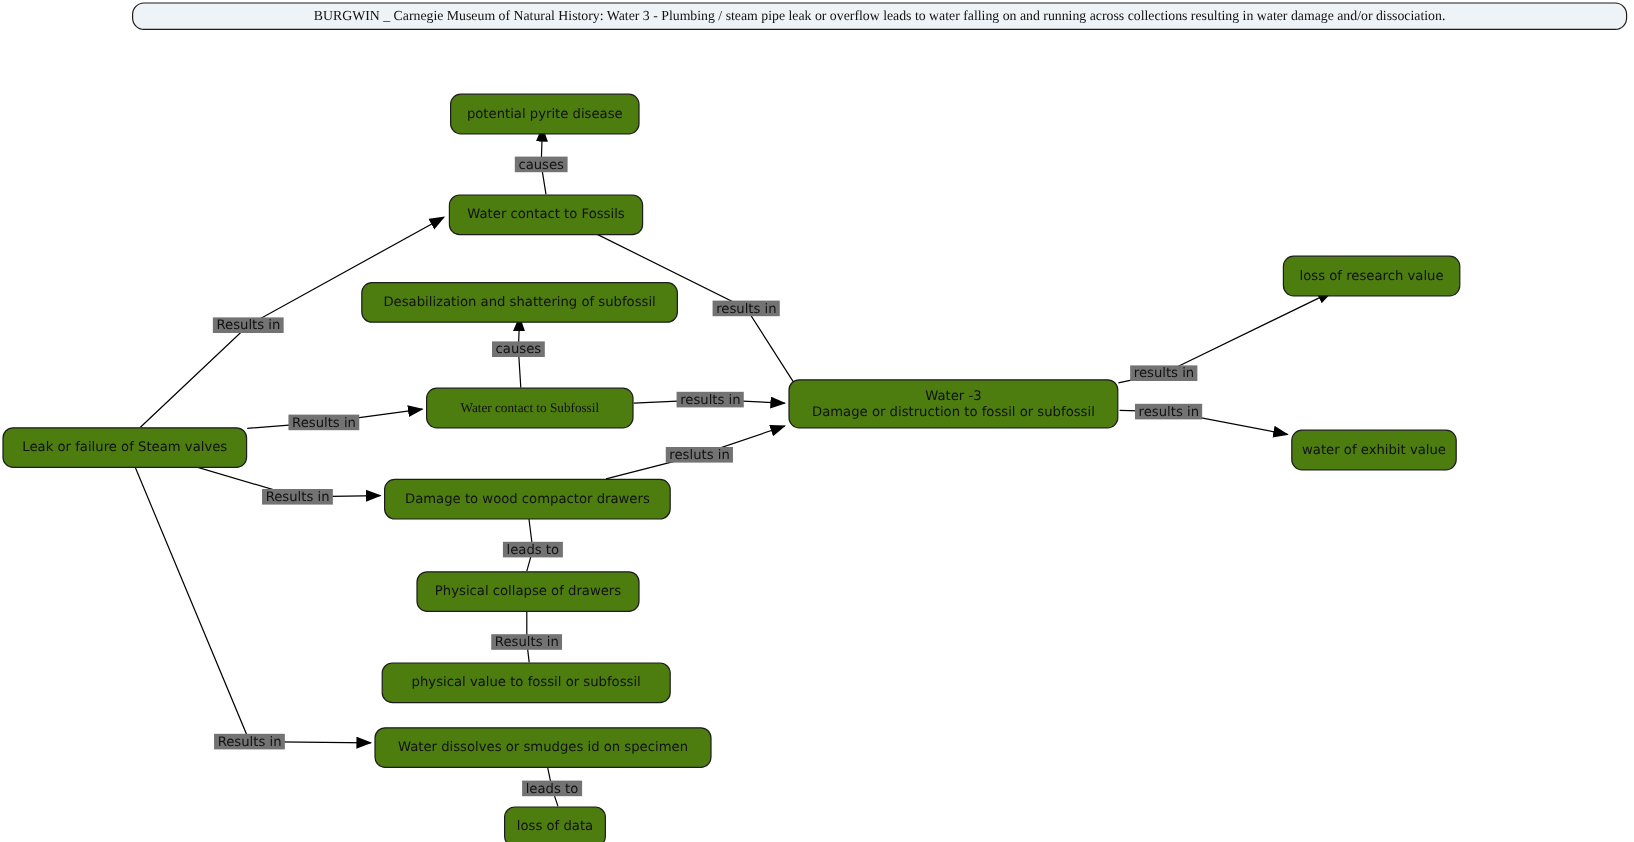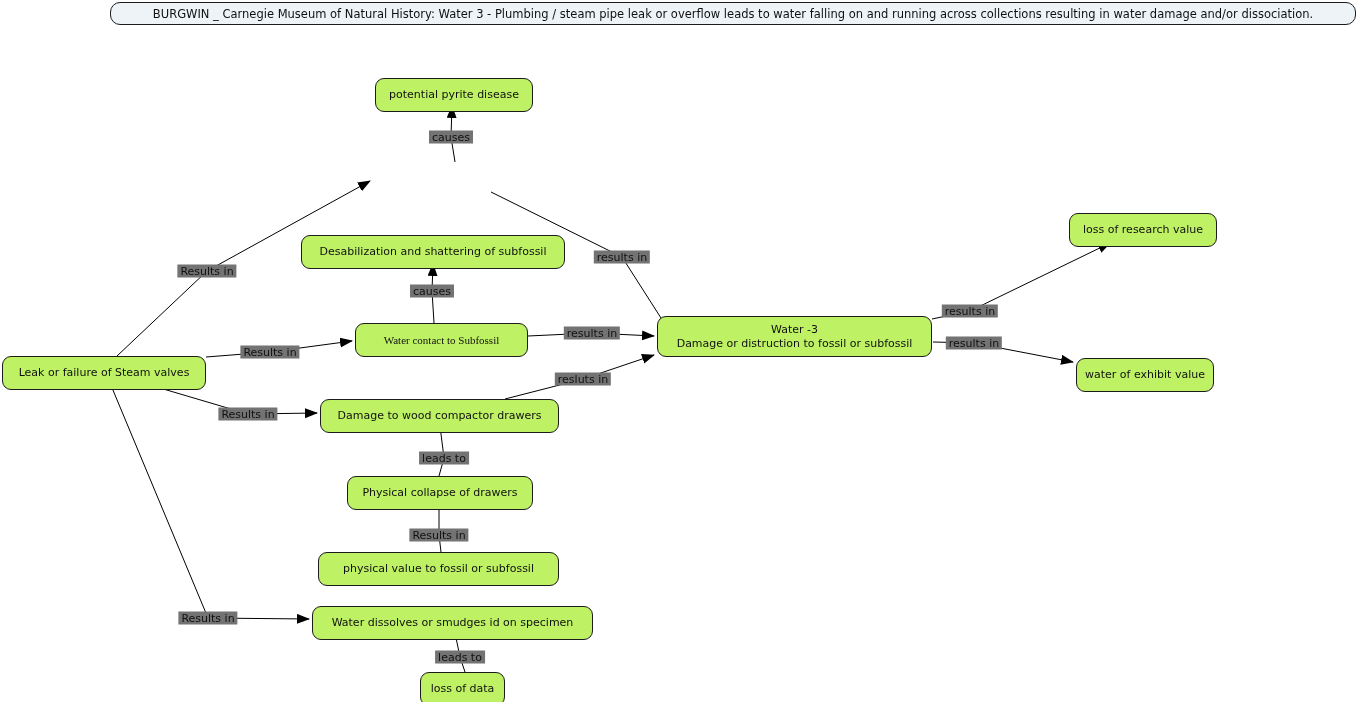--- a/index.html
+++ b/index.html
@@ -22,21 +22,21 @@
     height: 702px;
   }
   #edges-svg polyline {
     fill: none;
     stroke: #000000;
     stroke-width: 1;
   }
   .node {
     position: absolute;
     box-sizing: border-box;
-    background: #bef264;
+    background: #4d7c0f;
     border: 1.3px solid #1c1c1c;
     border-radius: 9px;
     color: #111111;
     font-size: 11px;
     line-height: 14px;
     display: flex;
     align-items: center;
     justify-content: center;
     text-align: center;
     white-space: pre-line;
@@ -61,20 +61,21 @@
     height: 23px;
     background: #edf3f7;
     border: 1.3px solid #1c1c1c;
     border-radius: 10px;
     color: #111111;
     font-size: 11.5px;
     display: flex;
     align-items: center;
     justify-content: center;
     white-space: nowrap;
+    font-family: Liberation Serif, serif;
   }
 </style>
 </head>
 <body>
 
 <div id="stage">
   <svg id="edges-svg" xmlns="http://www.w3.org/2000/svg">
     <defs>
       <marker id="arrowhead" markerUnits="userSpaceOnUse" markerWidth="14" markerHeight="12" refX="12" refY="5" orient="auto">
         <path d="M0,0 L13,5 L0,10 z" fill="#000000"></path>
@@ -106,20 +107,21 @@
     <div class="edge-label" style="left: 592px; top: 333px;">results in</div>
     <div class="edge-label" style="left: 583px; top: 379px;">resluts in</div>
     <div class="edge-label" style="left: 248px; top: 414px;">Results in</div>
     <div class="edge-label" style="left: 444px; top: 458px;">leads to</div>
     <div class="edge-label" style="left: 439px; top: 535px;">Results in</div>
     <div class="edge-label" style="left: 208px; top: 618px;">Results in</div>
     <div class="edge-label" style="left: 460px; top: 657px;">leads to</div>
     <div class="edge-label" style="left: 970px; top: 311px;">results in</div>
     <div class="edge-label" style="left: 974px; top: 343px;">results in</div>
     <div class="node" style="left: 375px; top: 78px; width: 158px; height: 26px;">potential pyrite disease</div>
+    <div class="node" style="left: 374px; top: 162px; width: 162px; height: 30px;">Water contact to Fossils</div>
     <div class="node" style="left: 301px; top: 235px; width: 264px; height: 27px;">Desabilization and shattering of subfossil</div>
     <div class="node" style="left: 355px; top: 323px; width: 173px; height: 27px; font-family: Liberation Serif, serif;">Water contact to Subfossil</div>
     <div class="node" style="left: 2px; top: 356px; width: 204px; height: 27px; text-align: right;">Leak or failure of Steam valves</div>
     <div class="node" style="left: 320px; top: 399px; width: 239px; height: 26px;">Damage to wood compactor drawers</div>
     <div class="node" style="left: 347px; top: 476px; width: 186px; height: 27px;">Physical collapse of drawers</div>
     <div class="node" style="left: 318px; top: 552px; width: 241px; height: 27px;">physical value to fossil or subfossil</div>
     <div class="node" style="left: 312px; top: 606px; width: 281px; height: 27px;">Water dissolves or smudges id on specimen</div>
     <div class="node" style="left: 420px; top: 672px; width: 85px; height: 27px;">loss of data</div>
     <div class="node" style="left: 657px; top: 316px; width: 275px; height: 41px;">Water -3
 Damage or distruction to fossil or subfossil</div>

